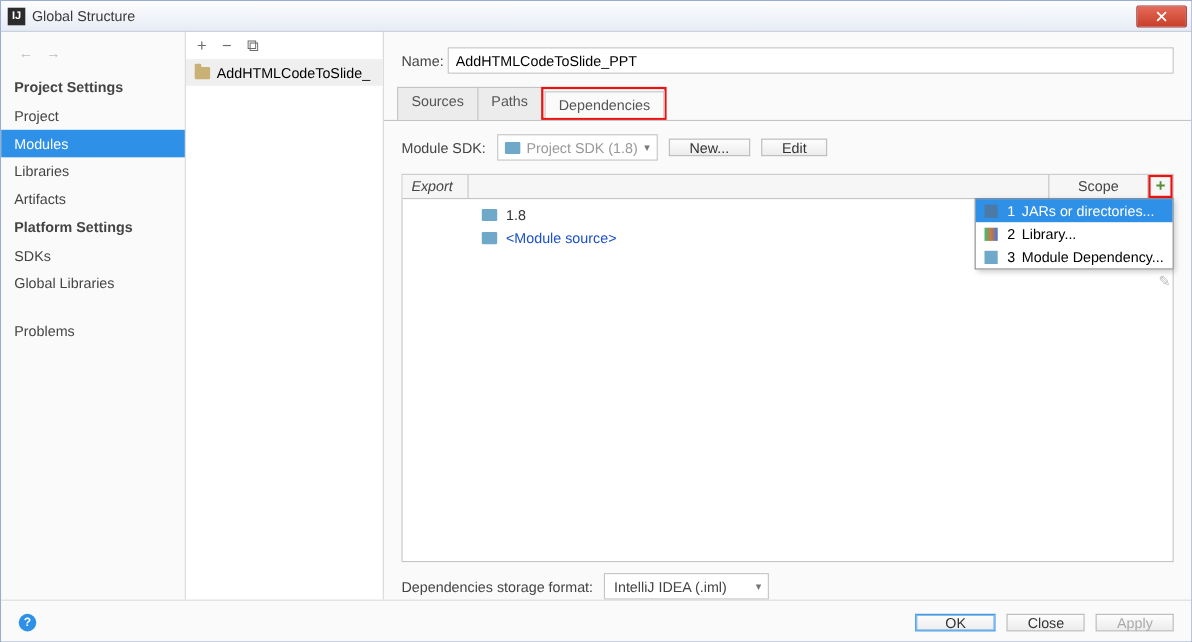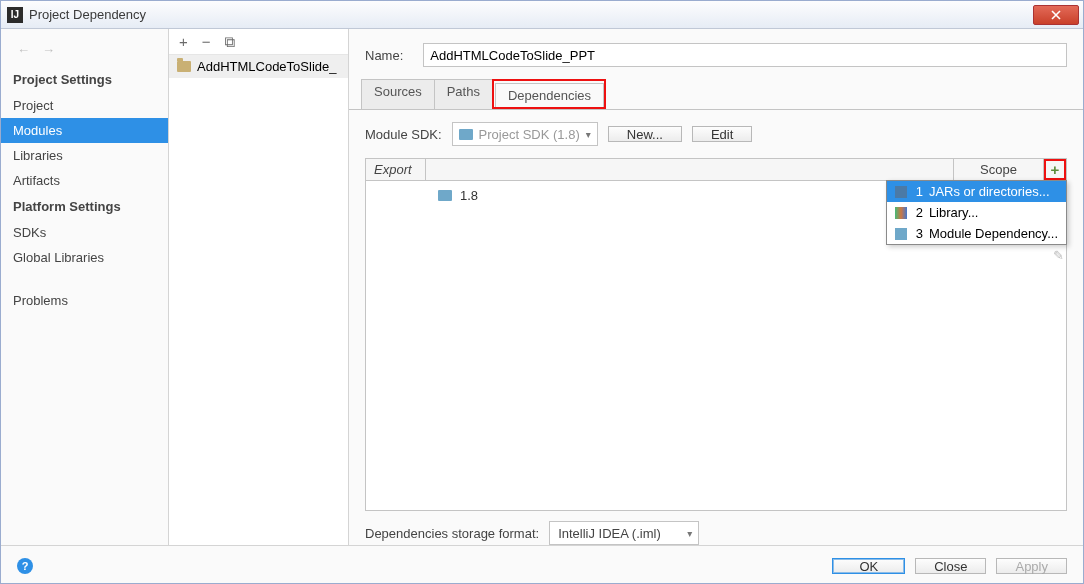--- a/index.html
+++ b/index.html
@@ -15,21 +15,21 @@
 .sidebar .section-title { font-weight: bold; color: #444; padding: 6px 12px; }
 .sidebar .item { padding: 5px 12px 5px 12px; color: #444; cursor: pointer; }
 .sidebar .item.selected { background: #2e90e6; color: #fff; }
 .tree-panel { width: 180px; background: #fff; border-right: 1px solid #d4d4d4; }
 .tree-toolbar { height: 26px; display: flex; align-items: center; gap: 14px; padding: 0 10px; color: #6b6b6b; border-bottom: 1px solid #e6e6e6; }
 .tree-toolbar span { cursor: pointer; font-size: 15px; }
 .tree-item { display: flex; align-items: center; gap: 6px; padding: 4px 8px; background: #efefef; }
 .folder-icon { width: 14px; height: 11px; background: #c9b074; border-radius: 1px; position: relative; }
 .folder-icon::before { content: ""; position: absolute; top: -3px; left: 0; width: 6px; height: 3px; background: #c9b074; border-radius: 1px 1px 0 0; }
 .content { flex: 1; background: #fafafa; display: flex; flex-direction: column; position: relative; }
-.name-row { display: flex; align-items: center; gap: 20px; padding: 14px 16px 10px 16px; }
+.name-row { display: flex; align-items: center; gap: 4px; padding: 14px 16px 10px 16px; }
 .name-row label { color: #444; }
 .name-row input { flex: 1; height: 24px; border: 1px solid #c4c4c4; padding: 0 6px; background: #fff; }
 .tabs { display: flex; border-bottom: 1px solid #c4c4c4; padding-left: 12px; gap: 0; margin-top: 2px; }
 .tab { padding: 4px 12px; border: 1px solid #c4c4c4; border-bottom: none; background: #ececec; color: #555; cursor: pointer; margin-right: -1px; }
 .tab.active { background: #fafafa; position: relative; top: 1px; }
 .highlight-box { border: 2px solid #e11; padding: 1px; }
 .sdk-row { display: flex; align-items: center; gap: 10px; padding: 12px 16px; }
 .sdk-row label { color: #444; }
 .sdk-select { display: flex; align-items: center; height: 24px; border: 1px solid #c4c4c4; background: #fff; padding: 0 6px; gap: 6px; min-width: 140px; cursor: pointer; }
 .sdk-select .sdk-icon { width: 14px; height: 11px; background: #6fa8c9; border-radius: 1px; }
@@ -63,21 +63,21 @@
 .bottom-bar .help-icon { width: 16px; height: 16px; border-radius: 50%; background: #2e90e6; color: #fff; display: flex; align-items: center; justify-content: center; font-size: 11px; font-weight: bold; cursor: pointer; }
 .bottom-bar .spacer { flex: 1; }
 .bottom-bar .btn.primary { border: 1px solid #2e90e6; box-shadow: 0 0 0 1px #8bbce8 inset; padding: 0 26px; }
 .bottom-bar .btn.disabled { color: #aaa; }
 </style>
 </head>
 <body>
 
 <div class="titlebar">
   <span class="app-icon">IJ</span>
-  <span class="title">Project Dependency</span>
+  <span class="title">Global Structure</span>
   <span class="spacer"></span>
   <div class="close-btn">
     <svg width="10" height="10" viewBox="0 0 10 10">
         <path d="M1 1 L9 9 M9 1 L1 9" stroke="#fff" stroke-width="1.6"></path>
       </svg>
   </div>
 </div>
 
 <div class="main">
   <div class="sidebar">
@@ -139,20 +139,24 @@
         <div class="col export">Export</div>
         <div class="col mid"></div>
         <div class="col scope">Scope</div>
         <div class="add-btn">+</div>
       </div>
       <div class="dep-rows">
         <div class="dep-row">
           <span class="ficon"></span>
           <span>1.8</span>
         </div>
+        <div class="dep-row module">
+          <span class="ficon"></span>
+          <span>&lt;Module source&gt;</span>
+        </div>
       </div>
 
       <div class="popup-menu">
         <div class="popup-item sel">
           <span class="picon jar"></span>
           <span class="pnum">1</span>
           <span>JARs or directories...</span>
         </div>
         <div class="popup-item">
           <span class="picon lib"></span>

